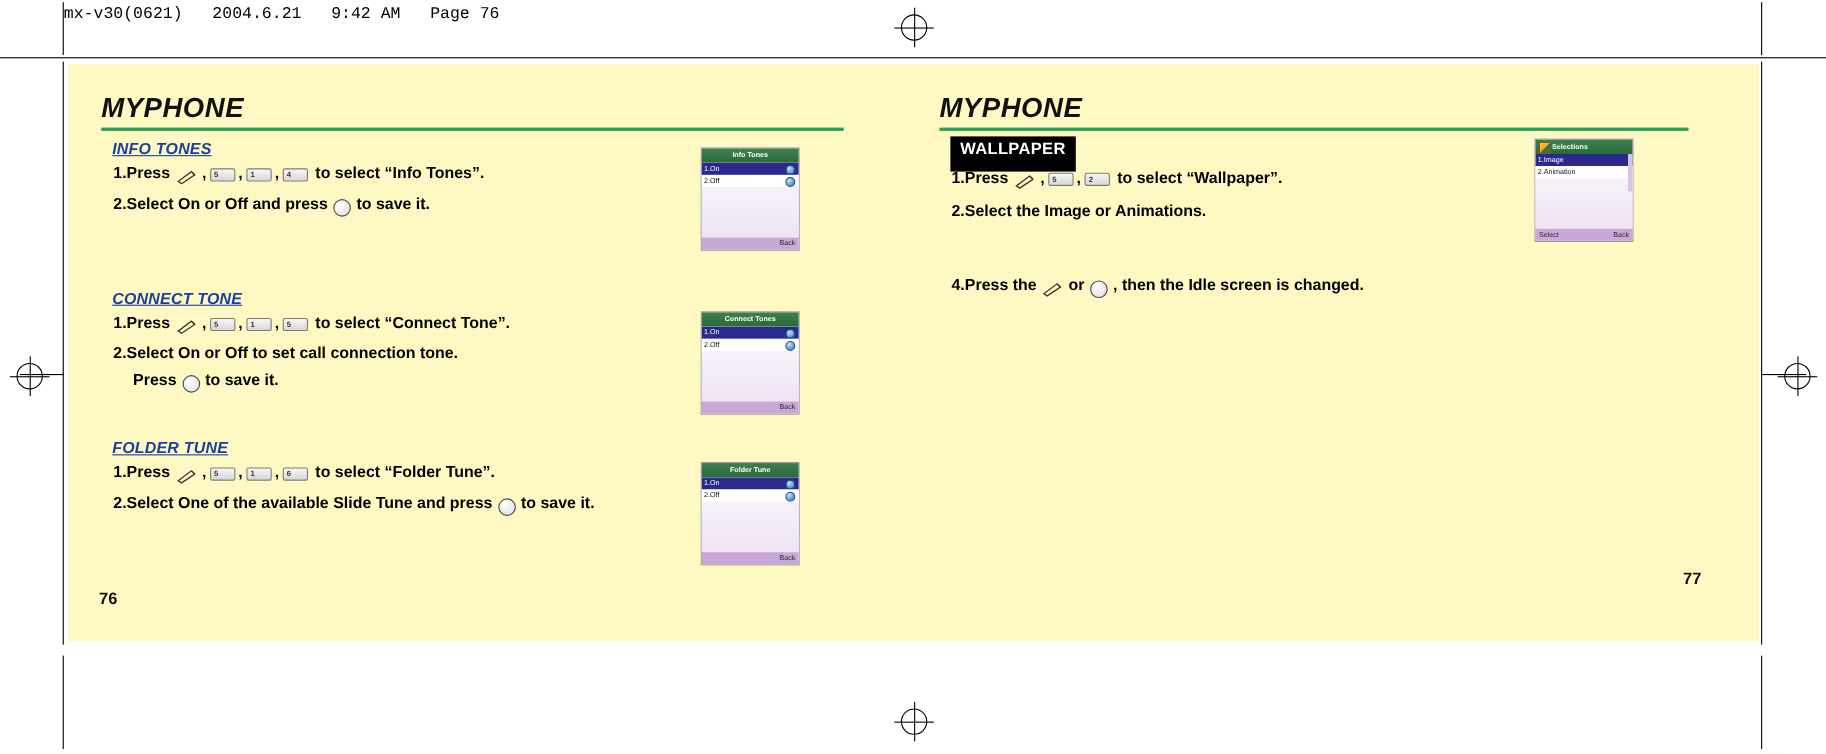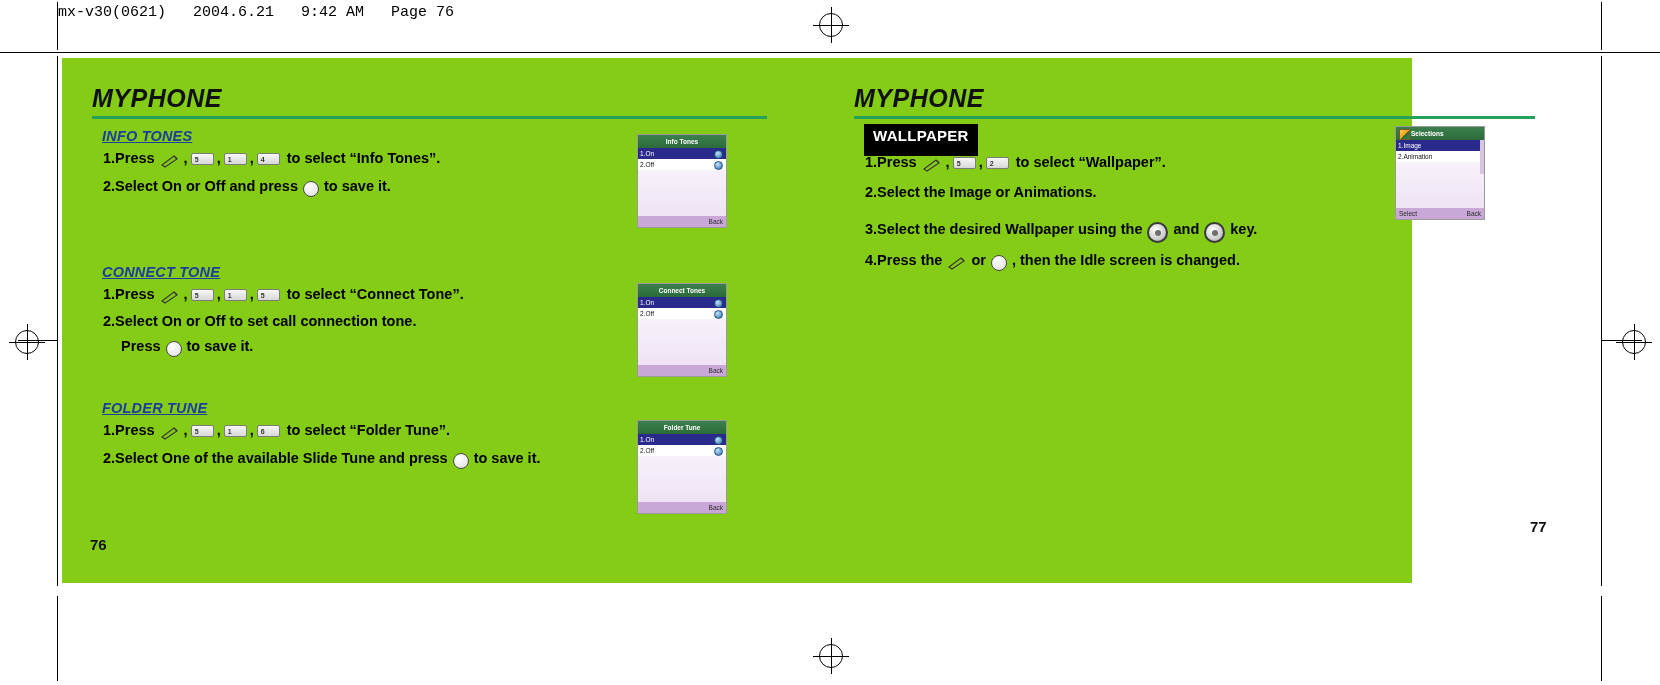--- a/index.html
+++ b/index.html
@@ -17,22 +17,22 @@
   
   .vline{position:absolute;width:1px;background:#000;}
   .hline{position:absolute;height:1px;background:#000;}
   .reg{position:absolute;border:1px solid #000;border-radius:50%;}
   .reg:before,.reg:after{content:"";position:absolute;background:#000;}
   .reg:before{left:50%;top:-7px;width:1px;height:calc(100% + 14px);margin-left:-0.5px;}
   .reg:after{top:50%;left:-7px;height:1px;width:calc(100% + 14px);margin-top:-0.5px;}
 
   
   .page{
-    position:absolute;left:62px;top:58px;width:1350px;height:525px;
-    background:#84cc16;
+    position:absolute;left:62px;top:58px;width:1537px;height:525px;
+    background:#fef9c3;
   }
   .col{position:absolute;top:0;height:525px;}
   .col-left{left:0;width:768px;}
   .col-right{left:768px;width:769px;}
 
   .brand{
     position:absolute;font-style:italic;font-weight:bold;
     font-size:25px;color:#111;letter-spacing:0.5px;
   }
   .brand-rule{position:absolute;height:3px;background:#27a05a;}
@@ -288,27 +288,20 @@
       <span class="key">5</span>
       <span class="t">,</span>
       <span class="key">2</span>
       <span class="t" style="margin-left:5px;">to select “Wallpaper”.</span>
     </div>
 
     <div class="step" style="left:34px;top:126px;">
       <span class="t">2.Select the Image or Animations.</span>
     </div>
 
-    <div class="step" style="left:34px;top:160px;">
-      <span class="t">3.Select the desired Wallpaper using the</span>
-      <span class="navkey"></span>
-      <span class="t">and</span>
-      <span class="navkey"></span>
-      <span class="t">key.</span>
-    </div>
 
     <div class="step" style="left:34px;top:194px;">
       <span class="t">4.Press the</span>
       <span class="sendkey">
         <svg width="19" height="14" viewBox="0 0 19 14">
             <path d="M2 11 L14 2 L17 5 L5 13 Z" fill="none" stroke="#3a3a3a" stroke-width="1.2"></path>
             <path d="M14.5 2.5 L17 4.8" stroke="#3a3a3a" stroke-width="1.2"></path>
           </svg>
       </span>
       <span class="t">or</span>

